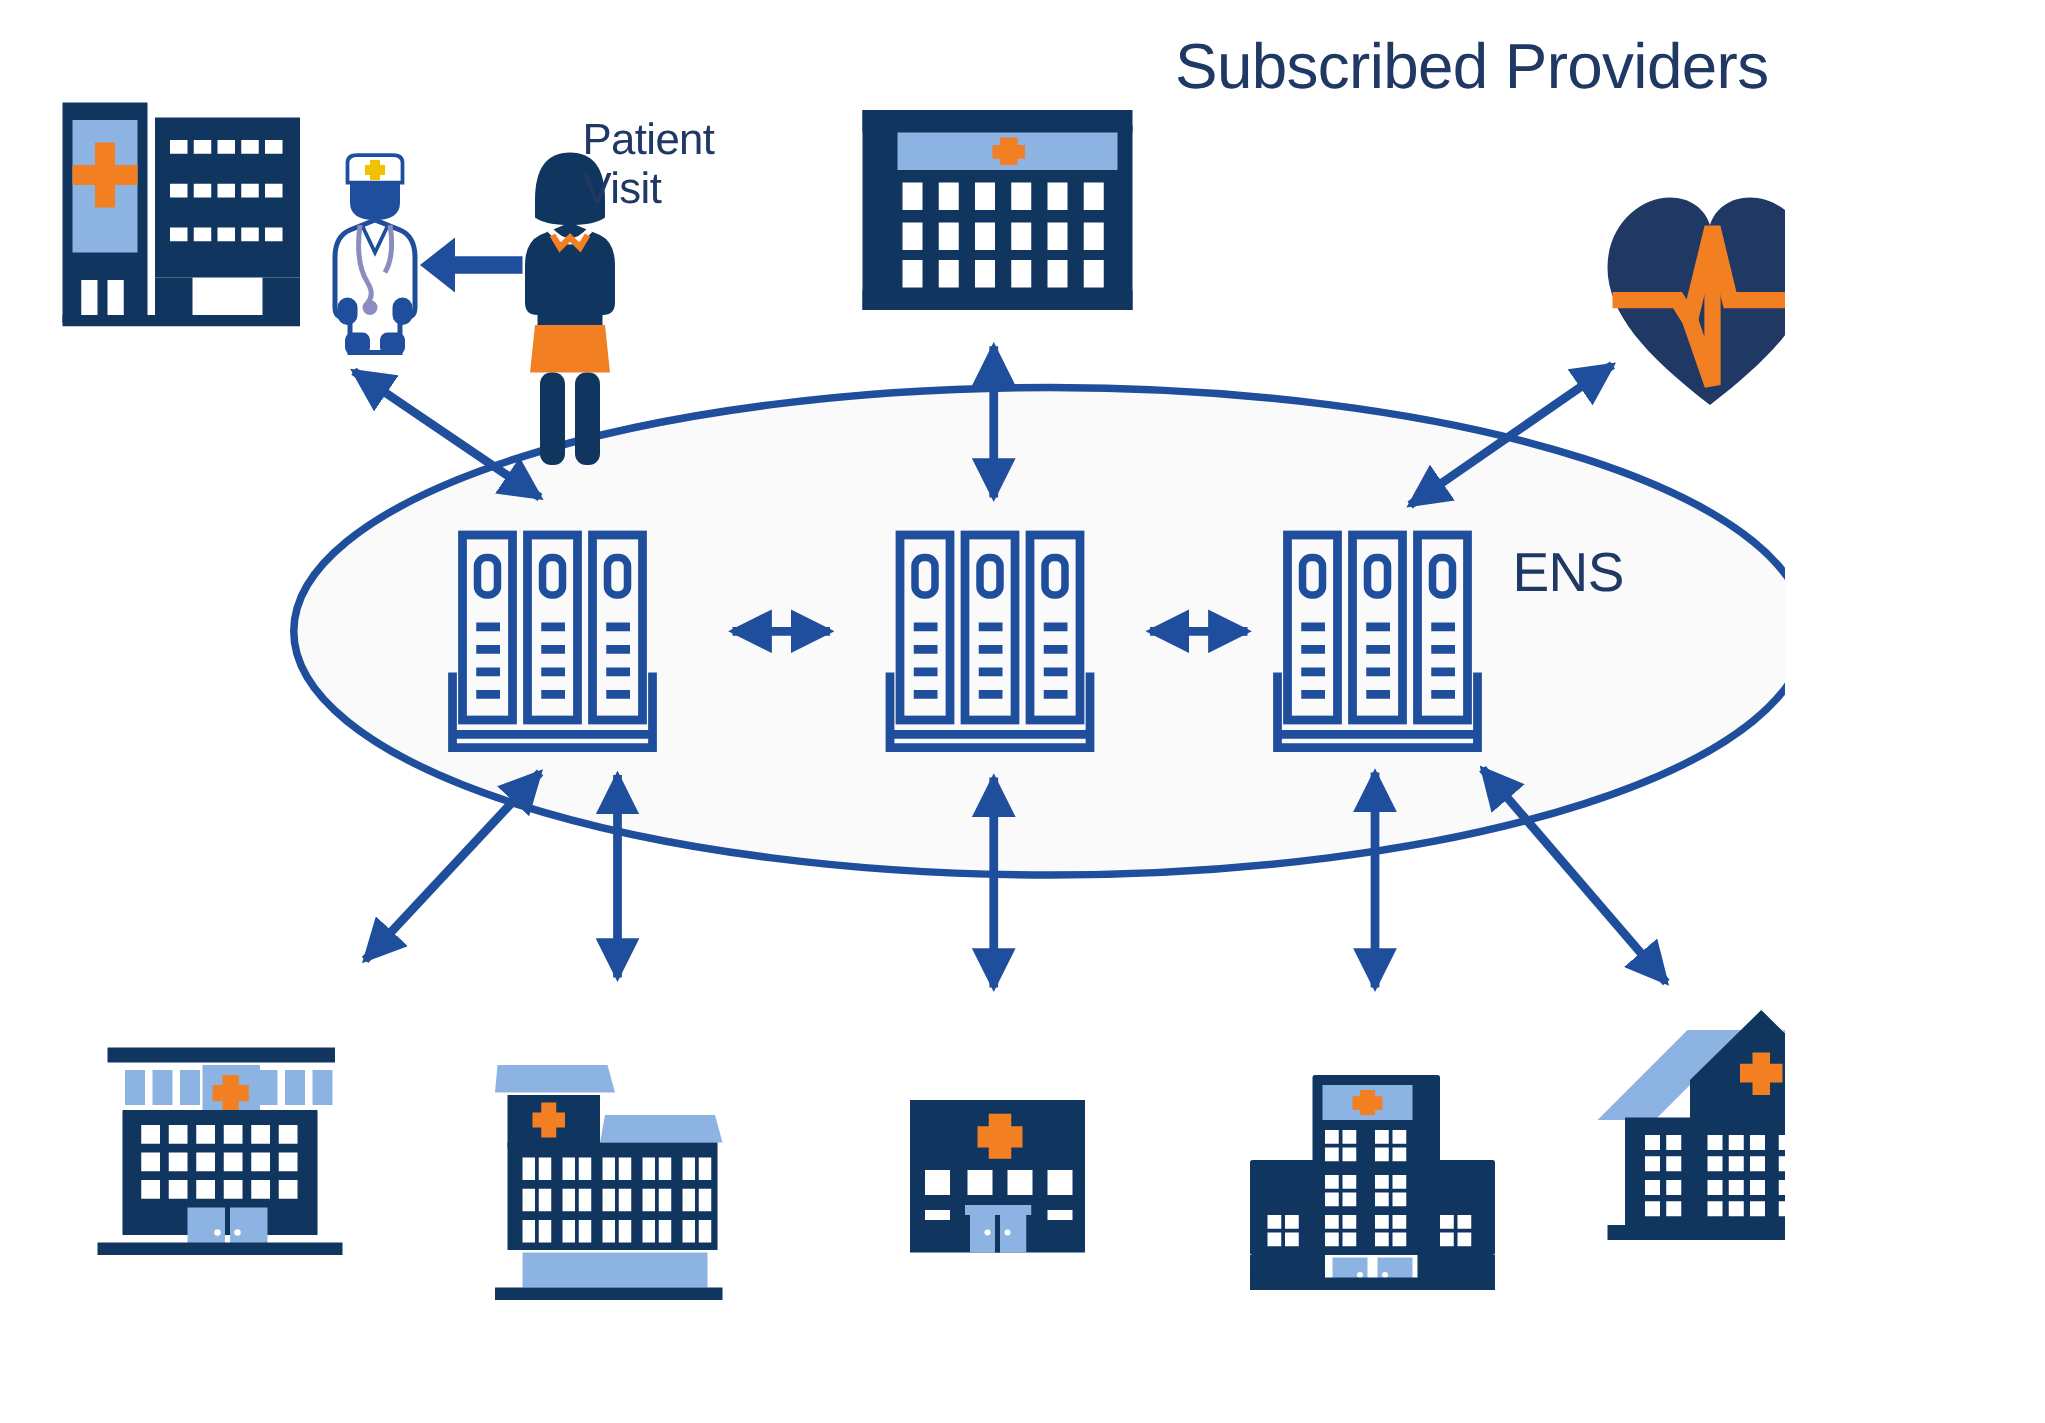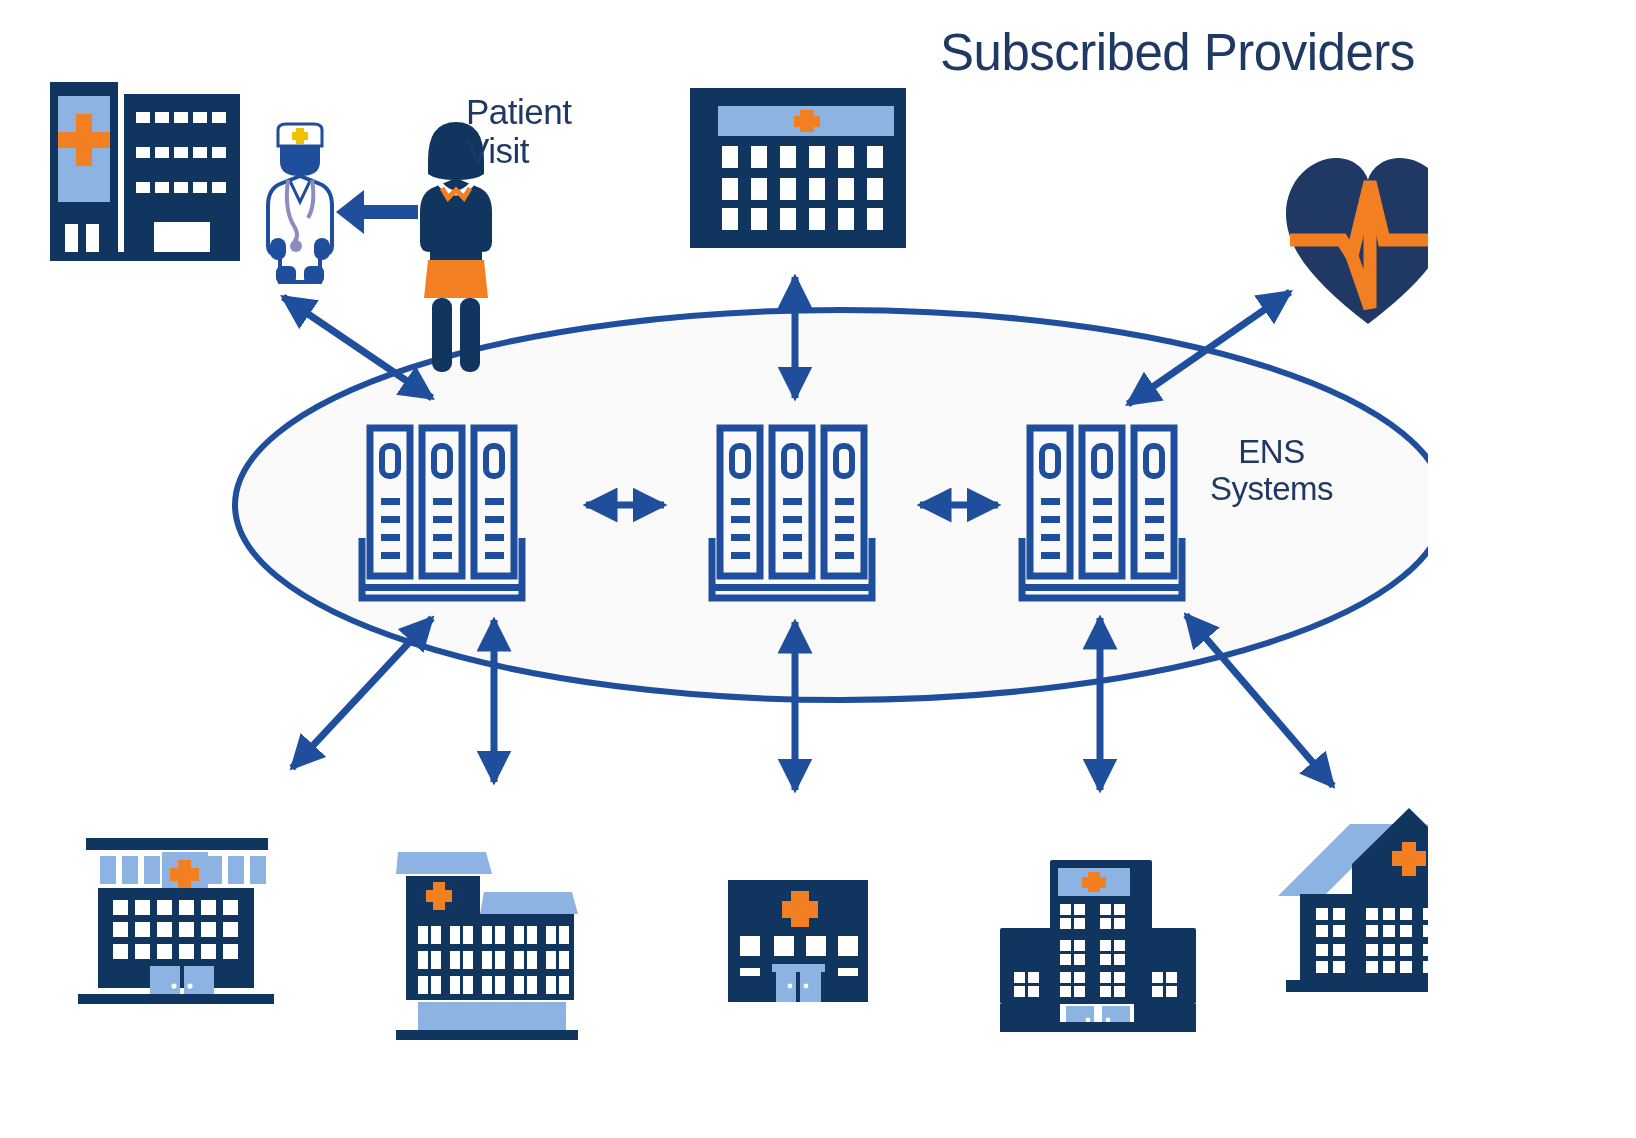--- a/index.html
+++ b/index.html
@@ -33,21 +33,21 @@
     font-size: 51px;
   }
   #patient-visit-label {
     left: 466px;
     top: 92px;
     font-size: 35px;
   }
   #ens-systems-label {
     left: 1210px;
     top: 434px;
-    font-size: 33px;
+    font-size: 44px;
     text-align: center;
   }
 </style>
 </head>
 <body>
 
 <div id="canvas">
 
   <svg class="abs" style="left:0px; top:0px;" width="1636" height="1138">
 
@@ -479,15 +479,15 @@
       </g>
       <rect x="8" y="194" width="248" height="12" fill="#10355F"></rect>
     </g>
 
   </svg>
 
   <div class="label-text" id="subscribed-providers-label">Subscribed Providers</div>
 
   <div class="label-text" id="patient-visit-label"><span>Patient</span><br><span>Visit</span></div>
 
-  <div class="label-text" id="ens-systems-label"><span>ENS</span><br><span>Systems</span></div>
+  <div class="label-text" id="ens-systems-label"><span>ENS</span><br></div>
 
 </div>
 
 </body></html>

